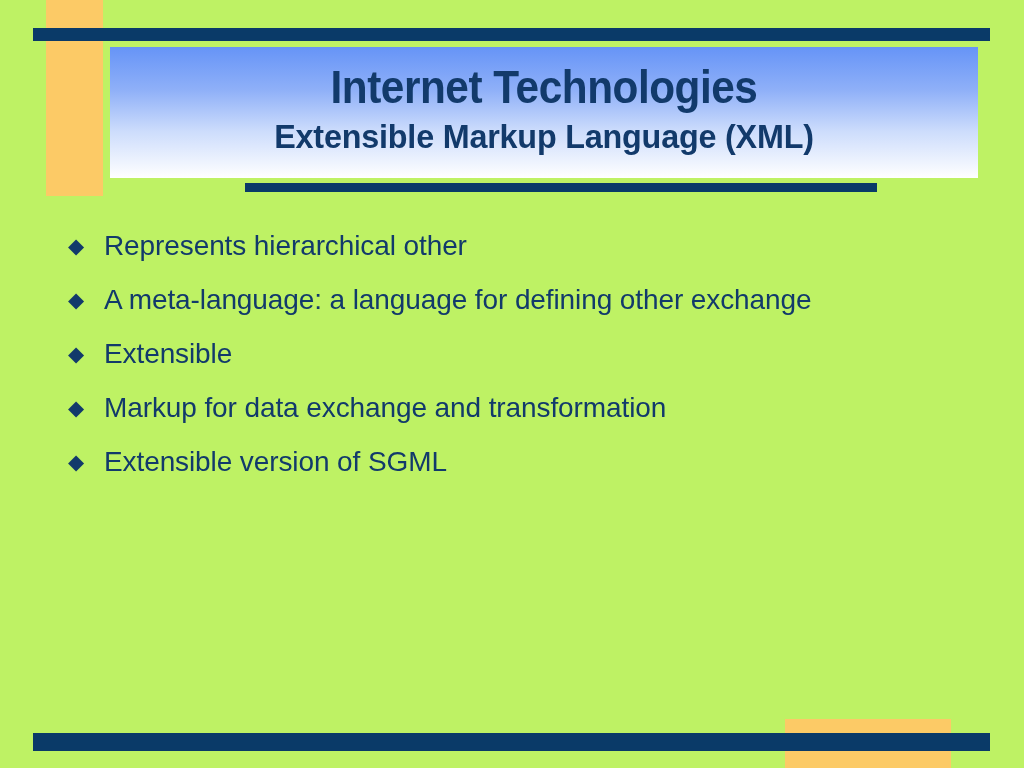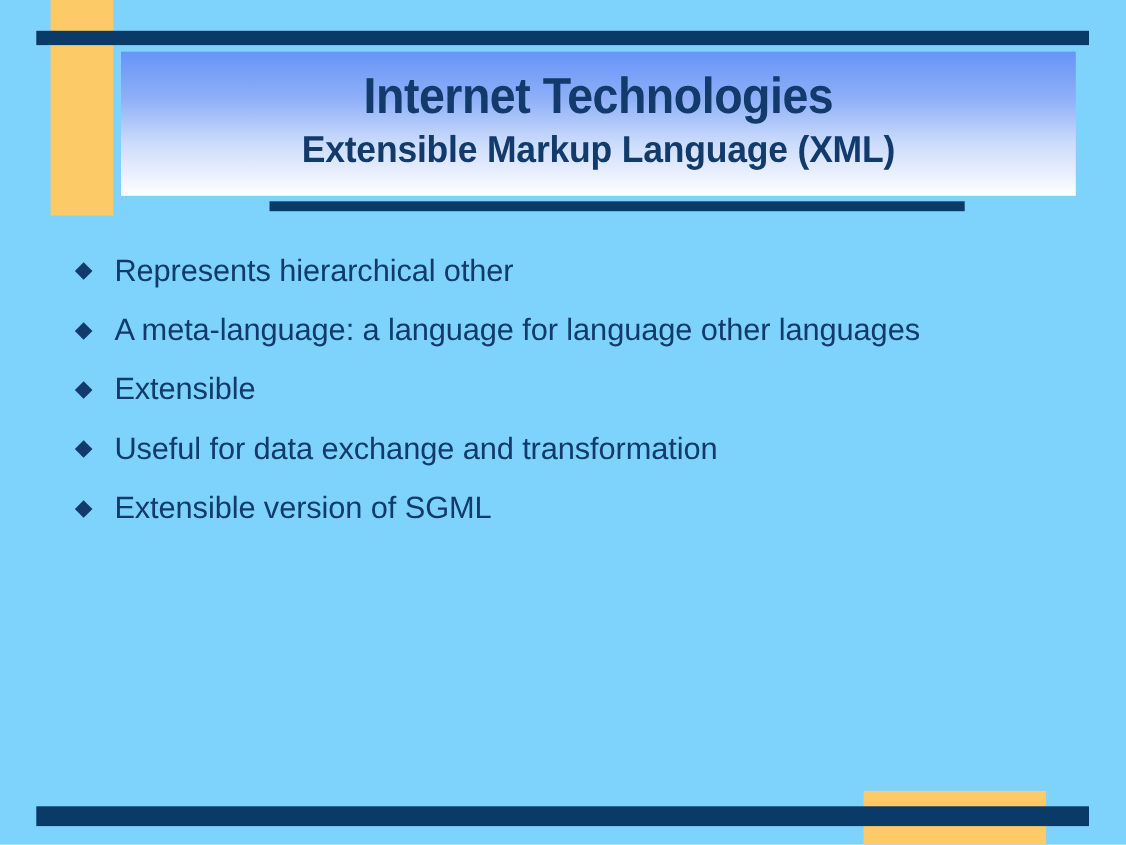--- a/index.html
+++ b/index.html
@@ -11,21 +11,21 @@
     width: 1024px;
     height: 768px;
     background: #ffffff;
     font-family: "Liberation Sans", sans-serif;
     overflow: hidden;
   }
   .slide {
     position: relative;
     width: 1024px;
     height: 768px;
-    background: #7dd3fc;
+    background: #bef264;
     text-decoration: underline;
   }
 
   
   .accent-bar-left {
     position: absolute;
     left: 46px;
     top: 0px;
     width: 57px;
     height: 196px;
@@ -159,29 +159,29 @@
 
   <div class="header-rule-bottom"></div>
 
   <ul class="bullet-list">
     <li class="bullet-item">
       <span class="bullet-marker">◆</span>
       <span class="bullet-text">Represents hierarchical other</span>
     </li>
     <li class="bullet-item">
       <span class="bullet-marker">◆</span>
-      <span class="bullet-text">A meta-language: a language for language other languages</span>
+      <span class="bullet-text">A meta-language: a language for defining other exchange</span>
     </li>
     <li class="bullet-item">
       <span class="bullet-marker">◆</span>
       <span class="bullet-text">Extensible</span>
     </li>
     <li class="bullet-item">
       <span class="bullet-marker">◆</span>
-      <span class="bullet-text">Useful for data exchange and transformation</span>
+      <span class="bullet-text">Markup for data exchange and transformation</span>
     </li>
     <li class="bullet-item">
       <span class="bullet-marker">◆</span>
       <span class="bullet-text">Extensible version of SGML</span>
     </li>
   </ul>
 
   <div class="footer-accent-block"></div>
   <div class="footer-rule"></div>
 

